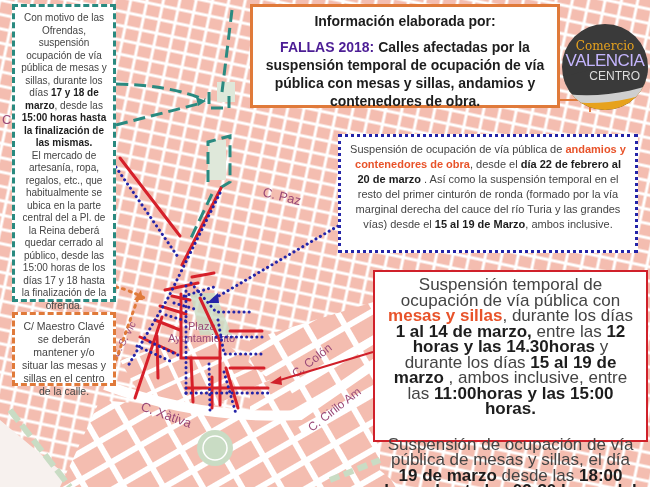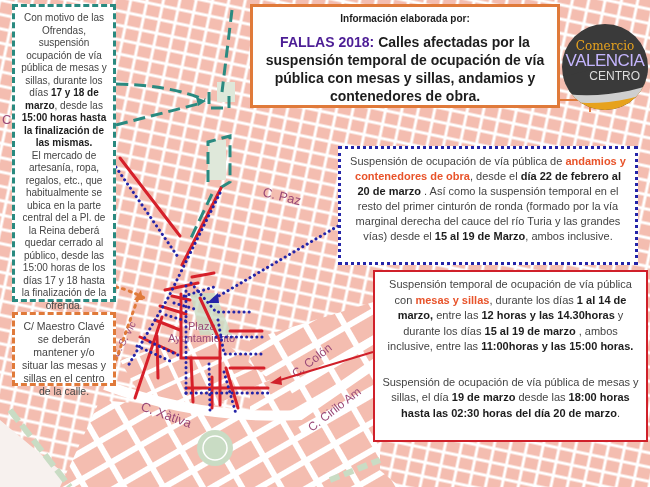--- a/index.html
+++ b/index.html
@@ -5,31 +5,31 @@
   html,body{margin:0;padding:0;}
   body{width:650px;height:487px;position:relative;overflow:hidden;background:#f7f1ee;font-family:"Liberation Sans",sans-serif;}
   #map{position:absolute;left:0;top:0;width:650px;height:487px;}
   .box{position:absolute;background:#fff;box-sizing:border-box;color:#444;text-align:center;}
   .box p{margin:0;}
   .b{font-weight:bold;color:#1d1d1d;}
   .hl{color:#e8532a;font-weight:bold;}
   .hlo{color:#4c1d95;font-weight:bold;}
 
   #info-box{left:250px;top:4px;width:310px;height:104px;border:3px solid #e07a3a;padding:6px 8px;}
-  #info-box .by{font-weight:bold;font-size:10px;color:#1d1d1d;margin-bottom:9px;}
+  #info-box .by{font-weight:bold;font-size:14px;color:#1d1d1d;margin-bottom:9px;}
   #info-box .title{font-weight:bold;font-size:14px;color:#1d1d1d;line-height:18px;}
 
   #teal-box{left:12px;top:4px;width:104px;height:298px;border:3px dashed #2a8a80;padding:5px 6px;font-size:10px;line-height:12.5px;}
   #teal-box p+p{}
 
   #orange-box{left:12px;top:312px;width:104px;height:74px;border:3px dashed #e07a3a;padding:5px 6px;font-size:10.5px;line-height:13px;}
 
-  #blue-box{left:338px;top:134px;width:300px;height:119px;border:3px dotted #2424a8;padding:5px 8px;font-size:11px;line-height:15px;margin-top:12px;}
+  #blue-box{left:338px;top:134px;width:300px;height:119px;border:3px dotted #2424a8;padding:5px 8px;font-size:11px;line-height:15px;}
 
-  #red-box{left:373px;top:270px;width:275px;height:172px;border:2px solid #d0202a;padding:5px 7px;font-size:11px;line-height:15.5px;}
+  #red-box{left:373px;top:270px;width:275px;height:172px;border:2px solid #d0202a;padding:5px 7px;font-size:17px;line-height:15.5px;}
   #red-box p+p{margin-top:20px;}
 
   #logo{position:absolute;left:562px;top:24px;width:86px;height:86px;border-radius:50%;background:#3a3a3a;overflow:hidden;}
   #logo .sw1{position:absolute;left:-10px;top:56px;width:110px;height:40px;border-radius:50%;background:#e7a21d;transform:rotate(-8deg);}
   #logo .sw2{position:absolute;left:-10px;top:48px;width:110px;height:30px;border-radius:50%;background:#cfcfcf;transform:rotate(-6deg);}
   #logo .sw3{position:absolute;left:-10px;top:44px;width:110px;height:26px;border-radius:50%;background:#3a3a3a;transform:rotate(-6deg);}
   #logo .l1{position:absolute;left:0;top:15px;width:86px;text-align:center;font-family:"DejaVu Serif",serif;font-size:12px;color:#e7a21d;}
   #logo .l2{position:absolute;left:-3px;top:27px;width:92px;text-align:center;font-size:17px;color:#c4b5fd;letter-spacing:-0.5px;}
   #logo .l3{position:absolute;right:8px;top:45px;font-size:12px;color:#ddd;}
 </style>

